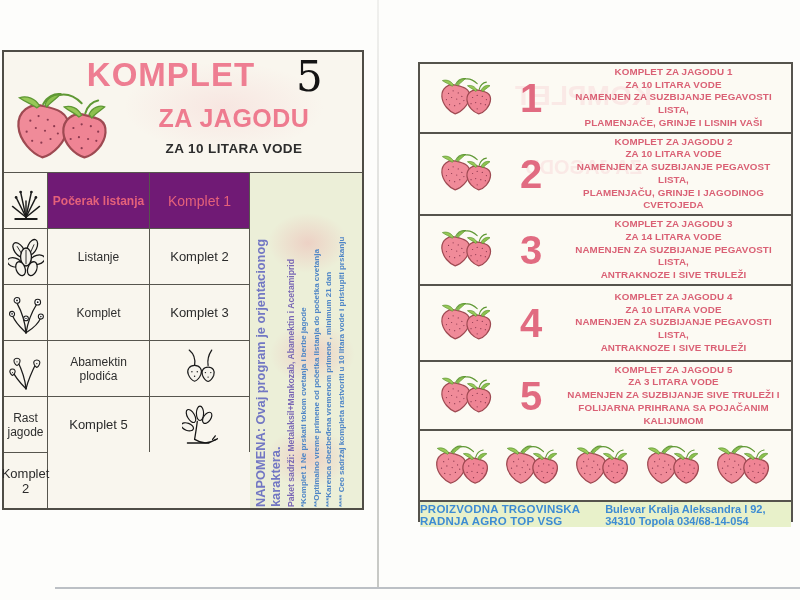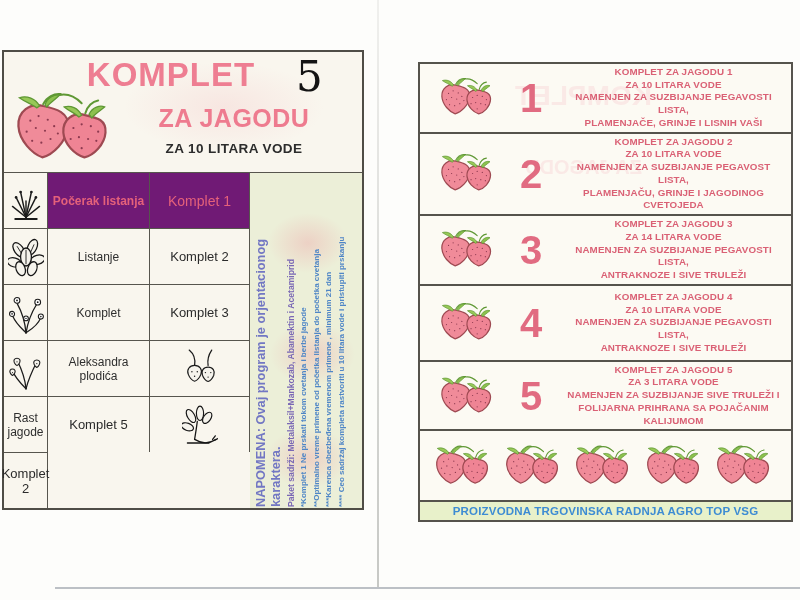--- a/index.html
+++ b/index.html
@@ -209,21 +209,21 @@
             <path d="M32 14 c-3 0 -4 2.4 -3 4.8 c.9 2 2.3 3.2 3 3.4 c.7 -.2 2.1 -1.4 3 -3.4 c1 -2.4 0 -4.8 -3 -4.8 z"></path>
             <path d="M5 24 c-2.6 0 -3.5 2.2 -2.6 4.2 c.8 1.8 2 2.8 2.6 3 c.6 -.2 1.8 -1.2 2.6 -3 c.9 -2 0 -4.2 -2.6 -4.2 z"></path>
             </g>
           <g fill="#1b1b1b">
               <circle cx="10" cy="16" r=".7"></circle>
               <circle cx="32" cy="18" r=".7"></circle>
               <circle cx="5" cy="28" r=".6"></circle>
             </g>
         </svg>
       </div>
-      <div class="lcell stage">Aleksandra plodića</div>
+      <div class="lcell stage">Abamektin plodića</div>
 
       <div class="lcell">
         <svg class="stage-icon" viewBox="0 0 40 48">
           <g stroke="#1b1b1b" stroke-width="1.4" fill="none" stroke-linecap="round">
             <path d="M8 3 C14 8 15 14 14 20"></path>
               <path d="M33 3 C29 9 28 14 29 20"></path>
             </g>
           <g fill="#f5f3ec" stroke="#1b1b1b" stroke-width="1.3">
             <path d="M14 20 c-6 0 -9 5 -7 10 c1.6 4 4.8 7 7 7.6 c2.2 -.6 5.4 -3.6 7 -7.6 c2 -5 -1 -10 -7 -10 z"></path>
             <path d="M29 22 c-5.4 0 -8 4.4 -6.3 9 c1.5 3.7 4.3 6.3 6.3 6.9 c2 -.6 4.8 -3.2 6.3 -6.9 c1.7 -4.6 -.9 -9 -6.3 -9 z"></path>
@@ -345,18 +345,19 @@
       <svg class="berry" viewBox="0 0 120 84">
           <use href="#berry-pair"></use>
         </svg>
       <svg class="berry" viewBox="0 0 120 84">
           <use href="#berry-pair"></use>
         </svg>
     </div>
 
     <div class="rfooter">
       <div class="rf1">PROIZVODNA TRGOVINSKA RADNJA AGRO TOP VSG</div>
+      <div class="rf2">Bulevar Kralja Aleksandra I 92, 34310 Topola 034/68-14-054</div>
     </div>
   </div>
 
   <div class="fold-line"></div>
   <div class="scan-edge"></div>
 </div>
 
 </body></html>

